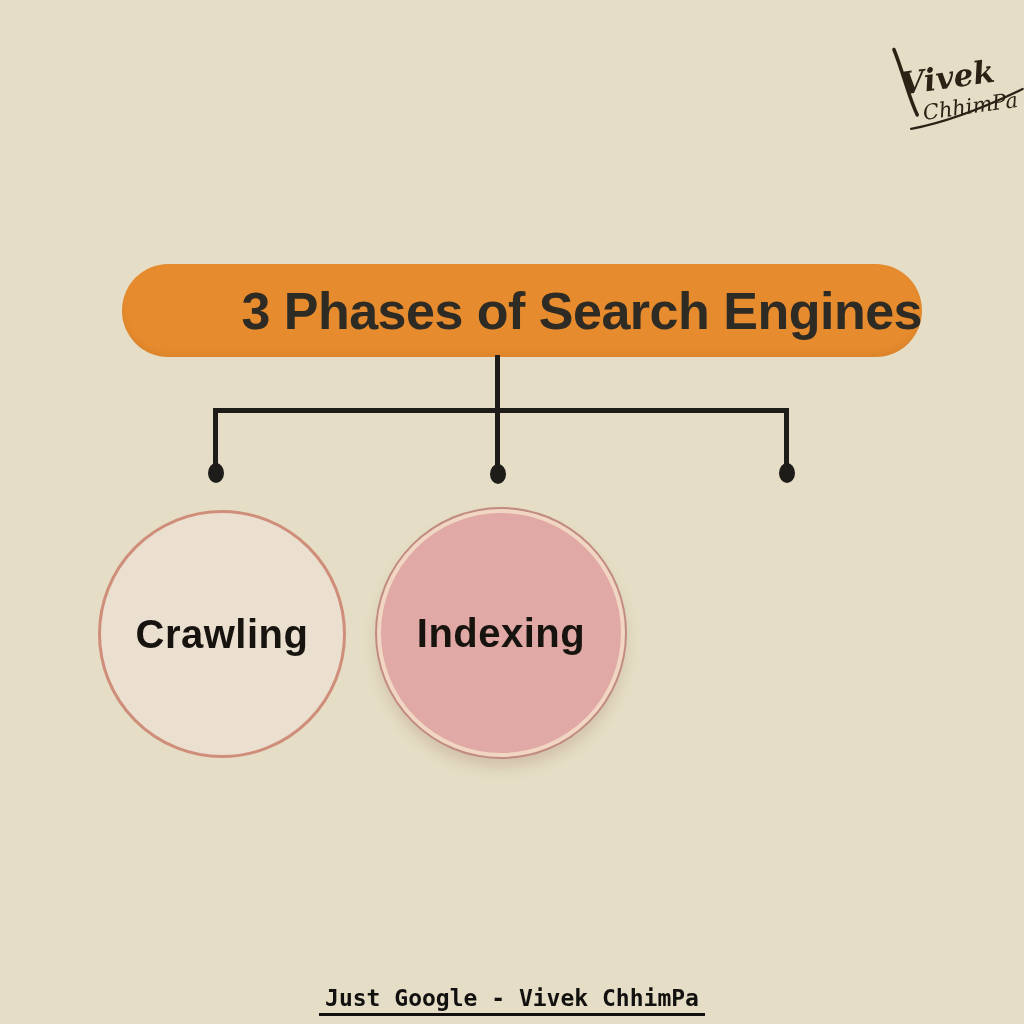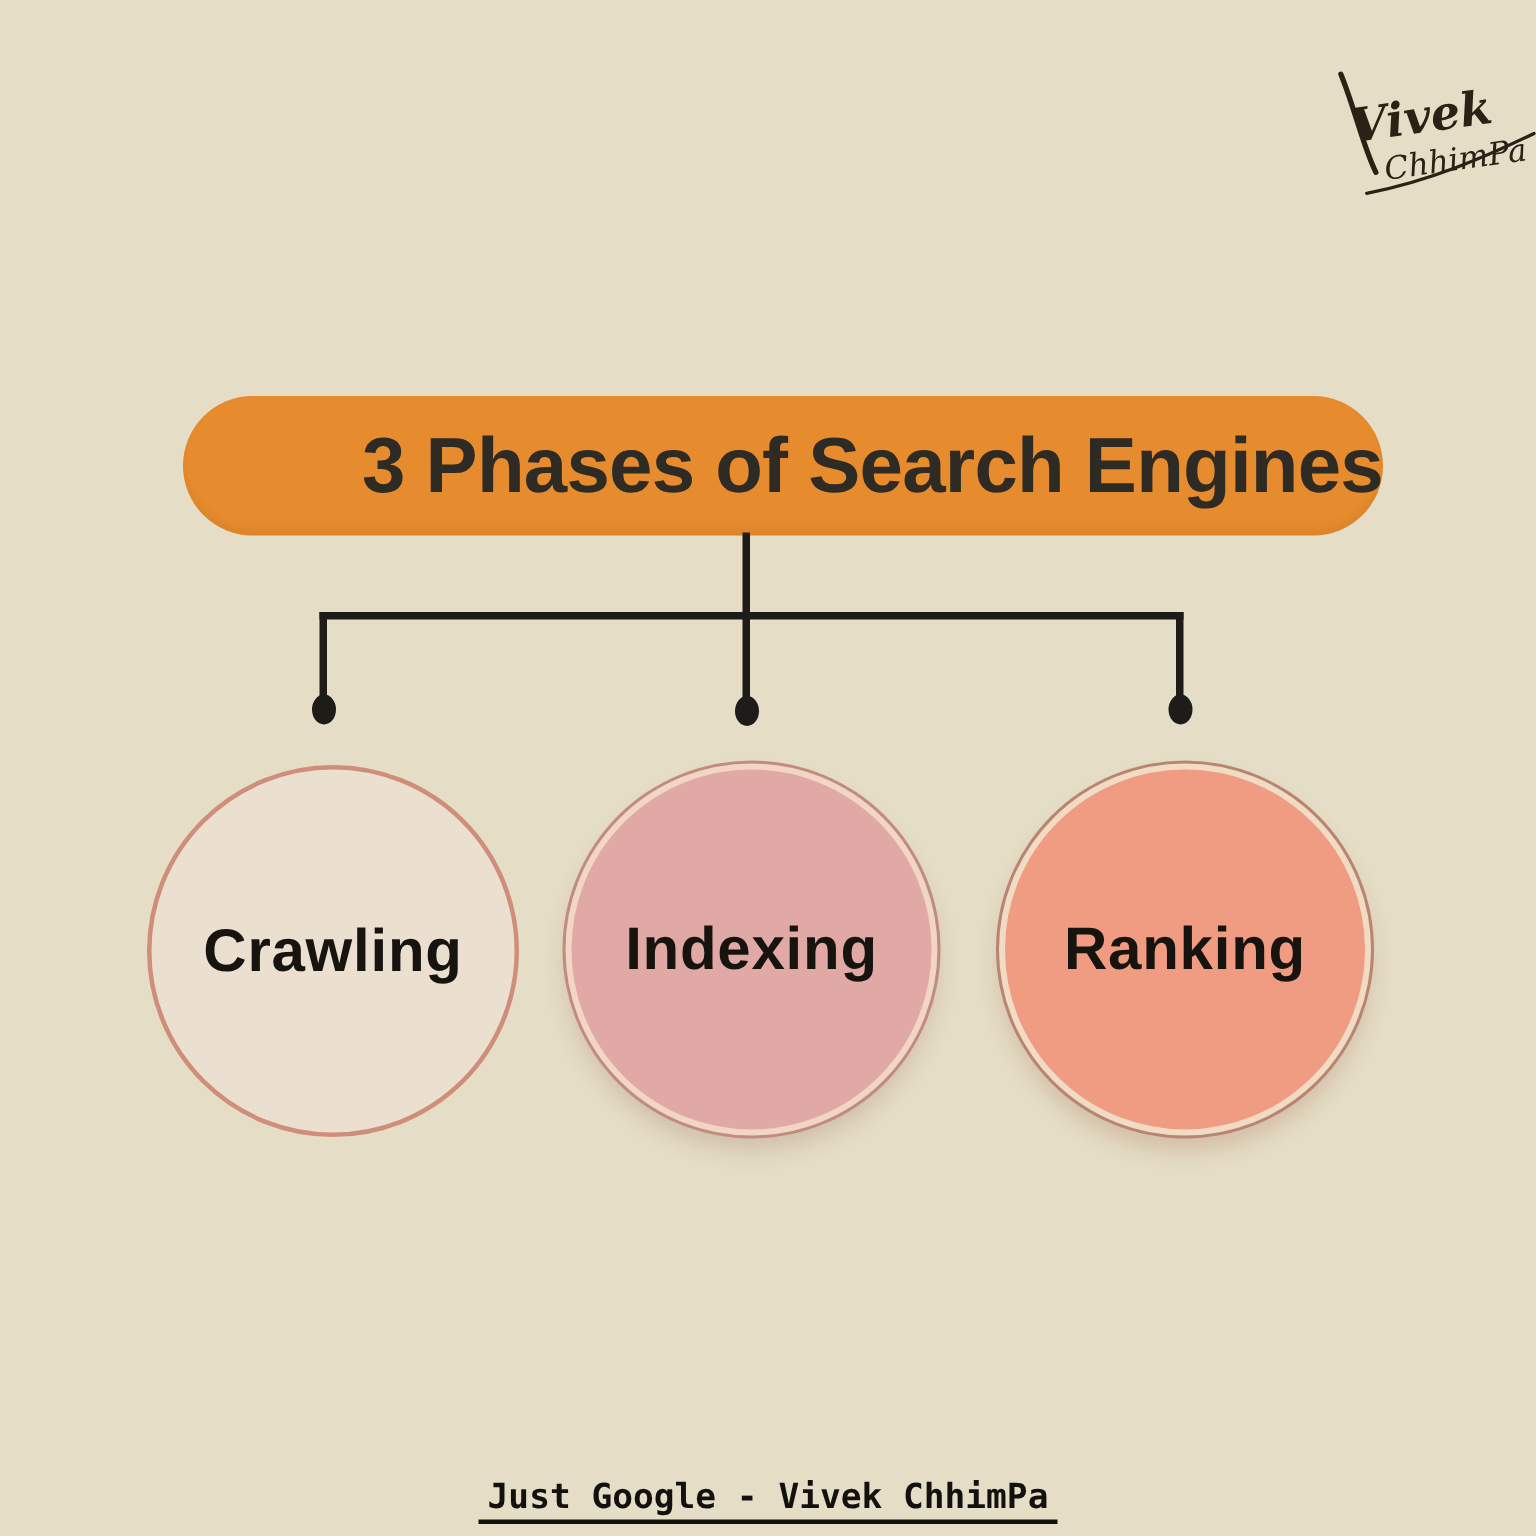--- a/index.html
+++ b/index.html
@@ -131,21 +131,18 @@
   <div class="dot dot-1"></div>
   <div class="dot dot-2"></div>
   <div class="dot dot-3"></div>
 
   <div class="circle circle-2">
     <div class="label">Indexing</div>
   </div>
   <div class="circle circle-1">
     <div class="label">Crawling</div>
   </div>
-  <div class="circle circle-3">
-    <div class="label">Ranking</div>
-  </div>
 
   <div class="footer">
     <div class="credit">Just Google - Vivek ChhimPa</div>
   </div>
 
 </div>
 
 </body></html>

